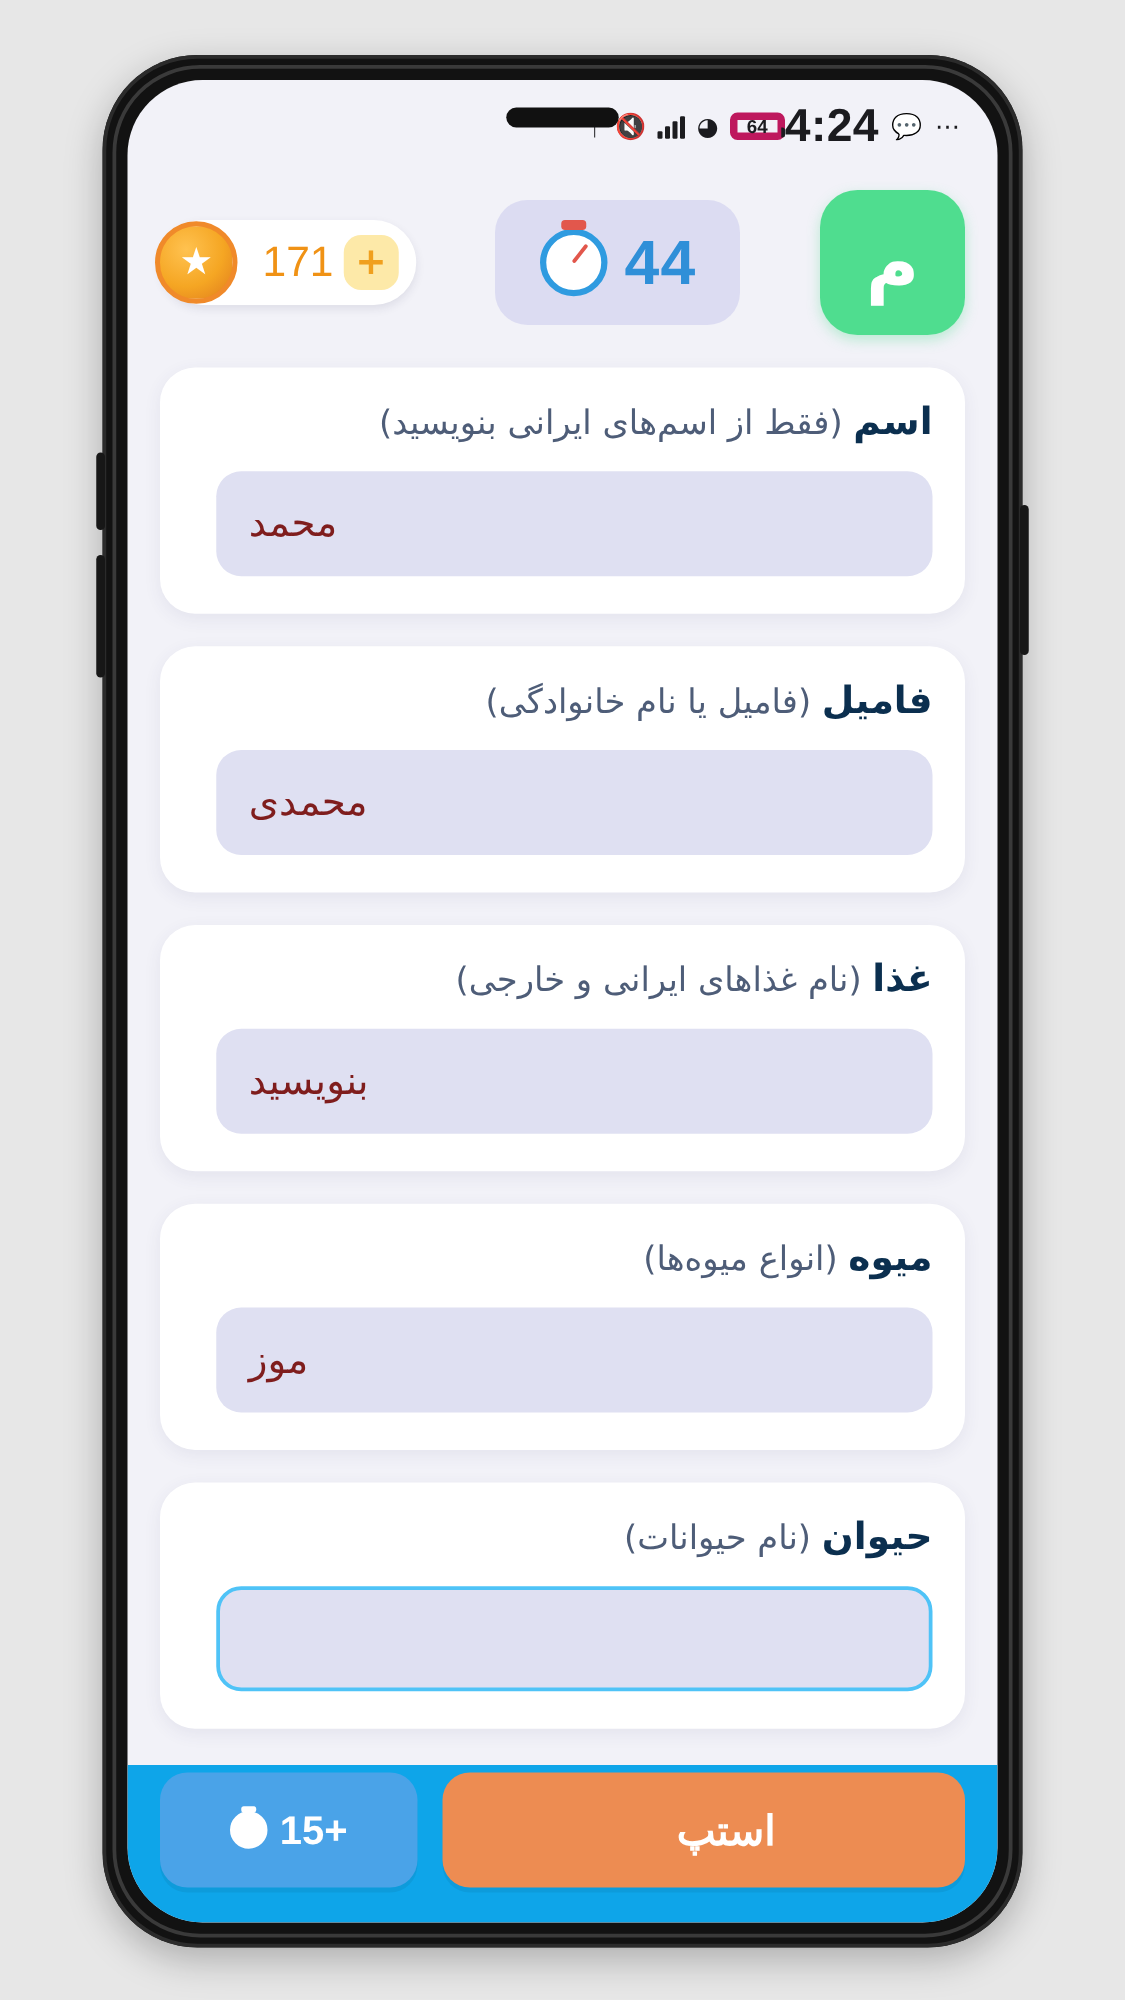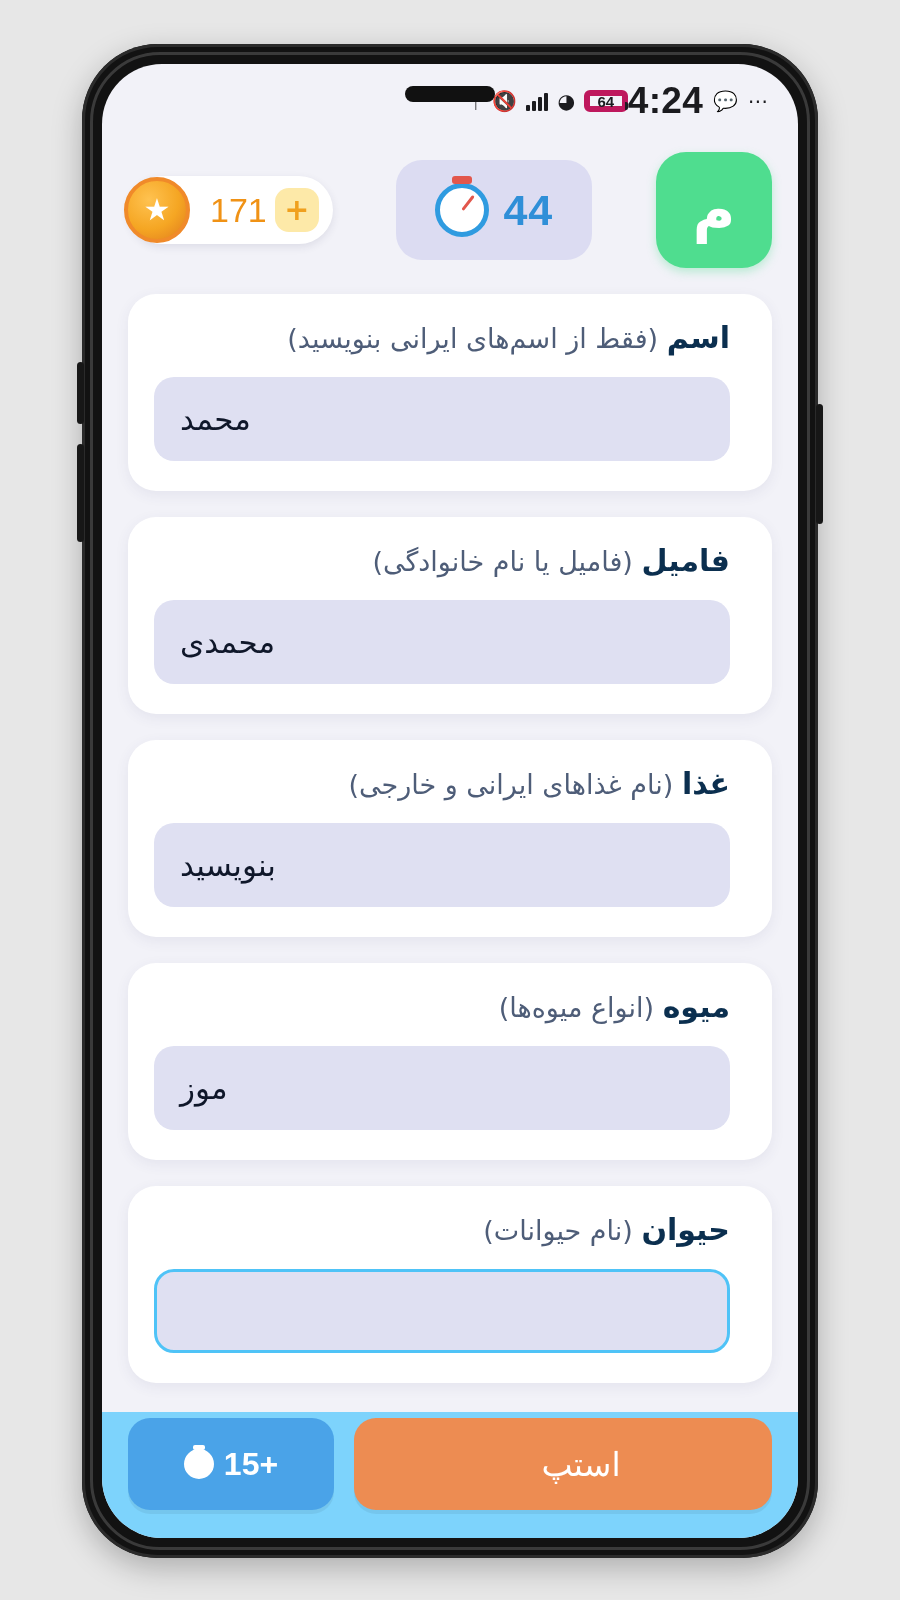--- a/index.html
+++ b/index.html
@@ -167,75 +167,76 @@
   }
   .stopwatch .hand {
     position: absolute;
     width: 3px; height: 18px; background: #e2574c;
     border-radius: 2px;
     transform: rotate(38deg);
     transform-origin: 50% 100%;
     bottom: 50%;
   }
   .timer-value {
-    color: #2f8fd8; font-size: 43px; font-weight: bold;
+    color: #2f8fd8; font-size: 50px; font-weight: bold;
     font-family: "Liberation Sans", sans-serif;
     letter-spacing: 1px;
   }
   .letter-badge {
     width: 116px; height: 116px;
     border-radius: 30px;
     background: #4fdd8f;
     display: flex; align-items: center; justify-content: center;
     color: #ffffff; font-size: 58px; font-weight: bold;
     box-shadow: 0 4px 10px rgba(79,221,143,.35);
   }
 
   
   .cards {
     padding: 26px 26px 0 26px;
     display: flex; flex-direction: column; gap: 26px;
   }
   .q-card {
     background: #ffffff;
     border-radius: 28px;
-    padding: 26px 42px 30px 26px;
+    padding: 26px 26px 30px 26px;
     box-shadow: 0 4px 14px rgba(60,60,110,.08);
   }
   .q-label {
     text-align: right;
     font-size: 27px;
     color: #3d4a63;
     margin-bottom: 22px;
     direction: rtl;
   }
   .q-label b { color: #0b2f4f; font-size: 30px; font-weight: bold; }
   .q-label span { color: #4e5d78; }
   .q-input {
     background: #dfe0f2;
     border-radius: 20px;
     height: 84px;
     display: flex; align-items: center;
     justify-content: flex-end;
     padding: 0 26px;
     font-size: 31px;
-    color: #0f172a;
+    color: #7f1d1d;
     direction: rtl;
+    margin-left: 19px;
   }
   .q-input.active {
     background: #dfe0f2;
     border: 3px solid #4fc3f7;
   }
 
   
   .bottom-bar {
     position: absolute;
     left: 0; right: 0; bottom: 0;
     height: 126px;
-    background: #7dd3fc;
+    background: #0ea5e9;
     display: flex; align-items: center; gap: 20px;
     padding: 0 26px 22px 26px;
     direction: ltr;
   }
   .btn-addtime {
     flex: 0 0 auto;
     width: 206px; height: 92px;
     background: #4aa3e8;
     border-radius: 22px;
     display: flex; align-items: center; justify-content: center; gap: 10px;
@@ -253,21 +254,21 @@
   .mini-watch::before {
     content: ""; position: absolute; top: -8px; left: 50%;
     transform: translateX(-50%);
     width: 12px; height: 5px; background: #fff; border-radius: 2px;
   }
   .btn-stop {
     flex: 1 1 auto; height: 92px;
     background: #ed8c52;
     border-radius: 22px;
     display: flex; align-items: center; justify-content: center;
-    color: #ffffff; font-size: 33px; font-weight: normal;
+    color: #ffffff; font-size: 33px; font-weight: bold;
     border: none; cursor: pointer;
     direction: rtl;
     box-shadow: 0 4px 0 rgba(0,0,0,.06);
     padding-left: 36px;
   }
   .cards-scroll {
     position: relative;
     height: 1290px;
     overflow: hidden;
   }

